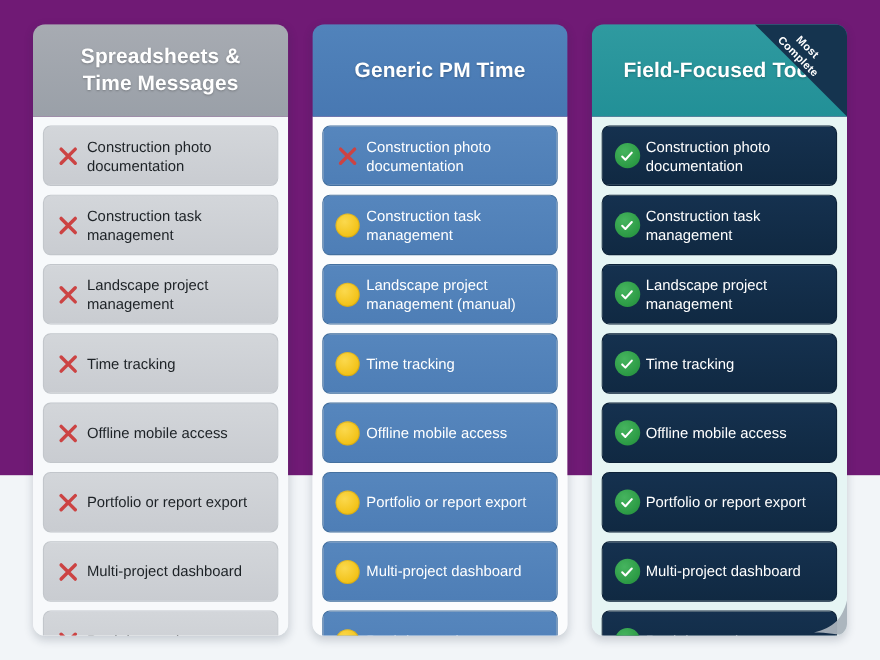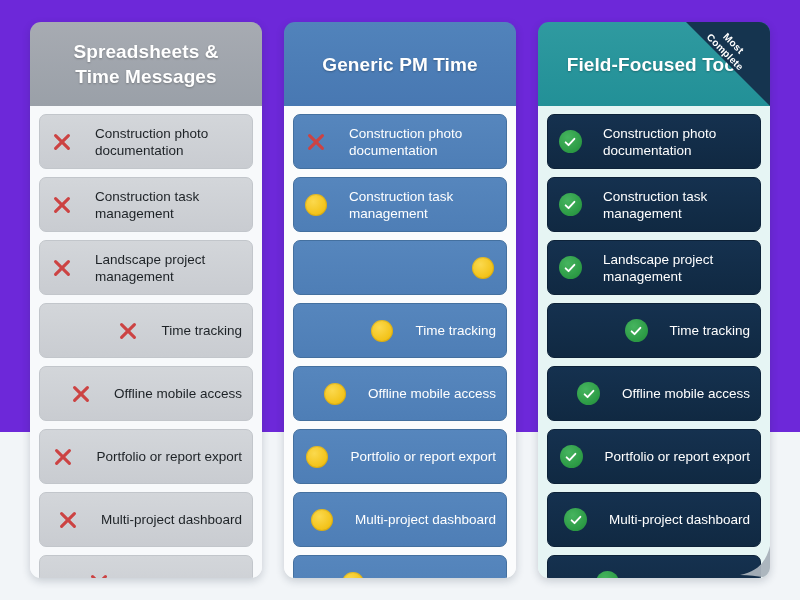--- a/index.html
+++ b/index.html
@@ -9,21 +9,21 @@
     height: 600px;
     overflow: hidden;
     background: #f2f5f8;
     font-family: "Liberation Sans", sans-serif;
   }
 
   #stage {
     position: relative;
     width: 800px;
     height: 432px;
-    background: #6d28d9;
+    background: #701a75;
   }
 
   .columns {
     position: absolute;
     left: 0;
     top: 0;
     width: 800px;
     height: 600px;
     display: flex;
     justify-content: space-between;
@@ -83,24 +83,23 @@
   .col-b .col-body { background: #fbfcfd; }
   .col-c .col-body { background: #e6f5f4; }
 
   
   .row {
     flex: 0 0 auto;
     min-height: 55px;
     border-radius: 7px;
     display: flex;
     align-items: center;
-    gap: 20px;
+    gap: 4px;
     padding: 7px 10px 7px 9px;
     box-sizing: border-box;
-    justify-content: flex-end;
   }
   .row .label {
     font-size: 13.5px;
     line-height: 17px;
   }
 
   .col-a .row {
     background: linear-gradient(180deg, #d3d6da 0%, #c9ccd1 100%);
     border: 1px solid #c2c6cb;
   }
@@ -289,20 +288,21 @@
           <div class="row">
             <div class="mark partial">
               <div class="dot"></div>
             </div>
             <div class="label">Construction task management</div>
           </div>
           <div class="row">
             <div class="mark partial">
               <div class="dot"></div>
             </div>
+            <div class="label">Landscape project management (manual)</div>
           </div>
           <div class="row">
             <div class="mark partial">
               <div class="dot"></div>
             </div>
             <div class="label">Time tracking</div>
           </div>
           <div class="row">
             <div class="mark partial">
               <div class="dot"></div>

